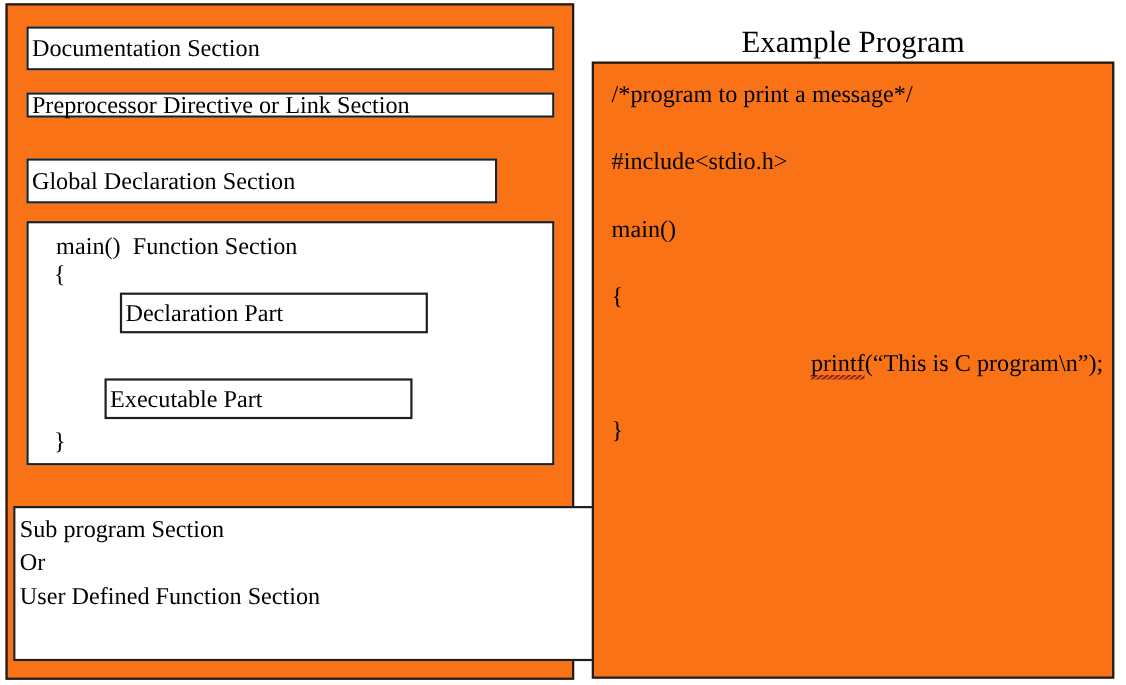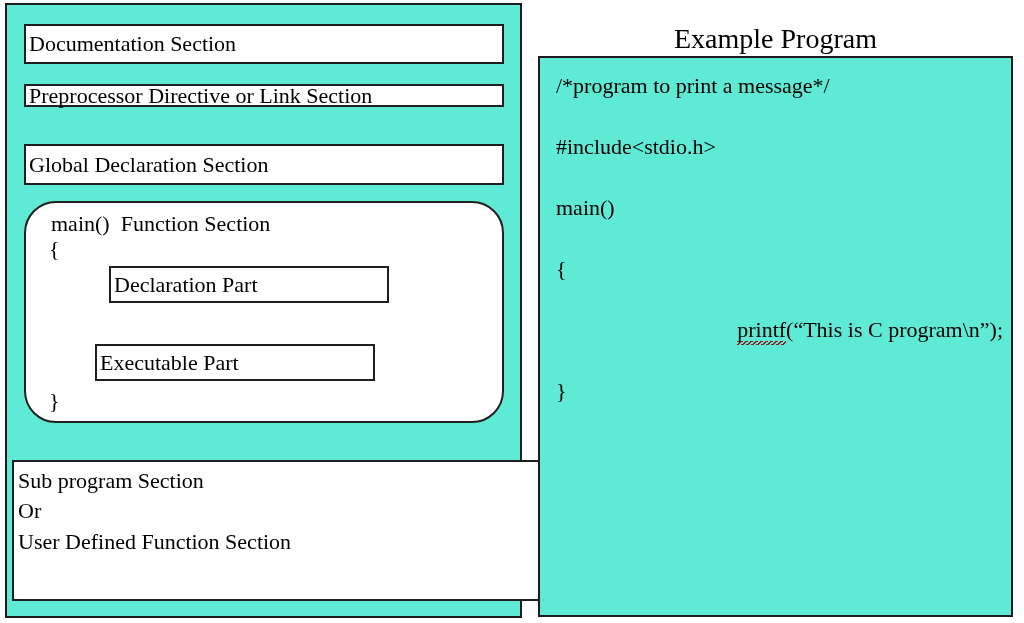--- a/index.html
+++ b/index.html
@@ -17,21 +17,21 @@
     height: 623px;
     background: #ffffff;
     overflow: hidden;
   }
 
   
   .frame {
     position: absolute;
     box-sizing: border-box;
     border: 2px solid #1c1c1c;
-    background: #5eead4;
+    background: #f97316;
   }
   .box {
     position: absolute;
     box-sizing: border-box;
     border: 2px solid #1f1f1f;
     background: #ffffff;
   }
 
   
   #left-panel {
@@ -47,23 +47,23 @@
   }
   .struct-label {
     font-size: 22px;
     line-height: 1.05;
     padding-left: 3px;
     white-space: pre;
   }
 
   #box-documentation { left: 17px; top: 19px;  width: 480px; height: 40px; }
   #box-preprocessor  { left: 17px; top: 79px;  width: 480px; height: 23px; }
-  #box-global        { left: 17px; top: 139px; width: 480px; height: 41px; }
-
-  #box-main-section  { left: 17px; top: 196px; width: 480px; height: 222px; border-radius: 32px; }
+  #box-global        { left: 17px; top: 139px; width: 428px; height: 41px; }
+
+  #box-main-section  { left: 17px; top: 196px; width: 480px; height: 222px; }
 
   #main-heading {
     position: absolute;
     left: 25px;
     top: 8px;
     font-size: 22px;
     white-space: pre;
   }
   #main-open-brace {
     position: absolute;

